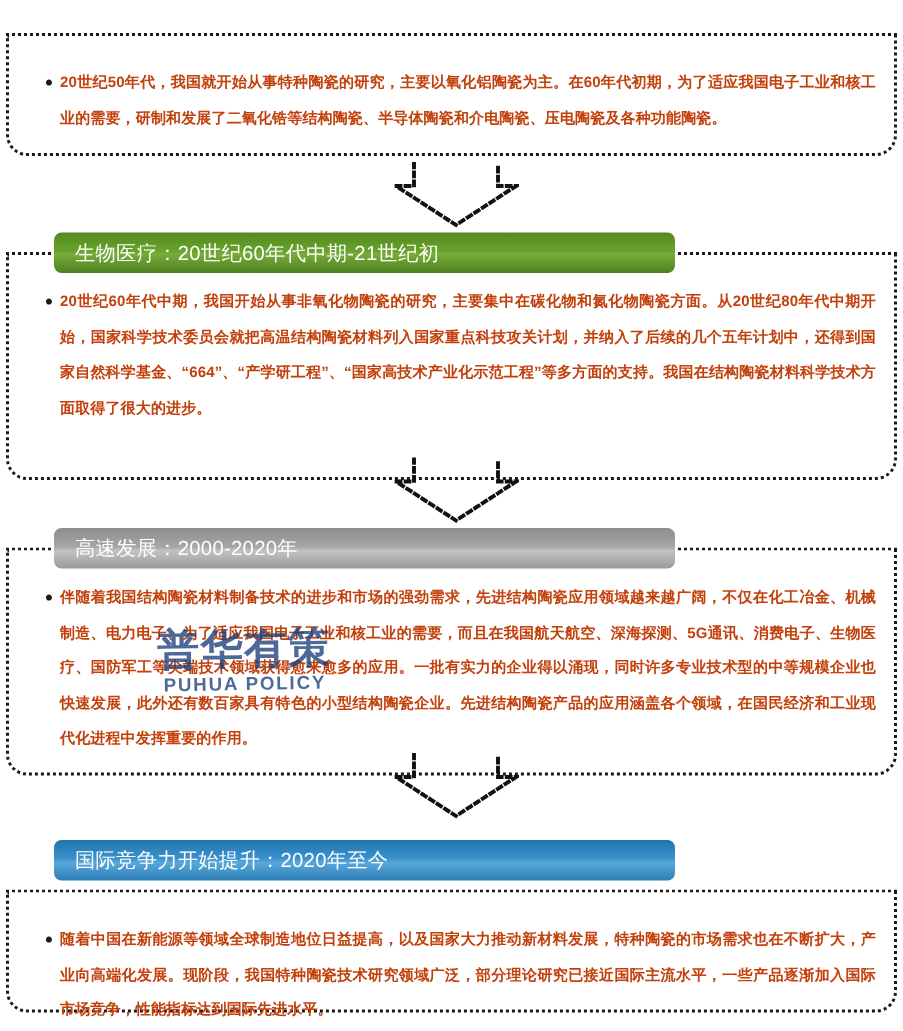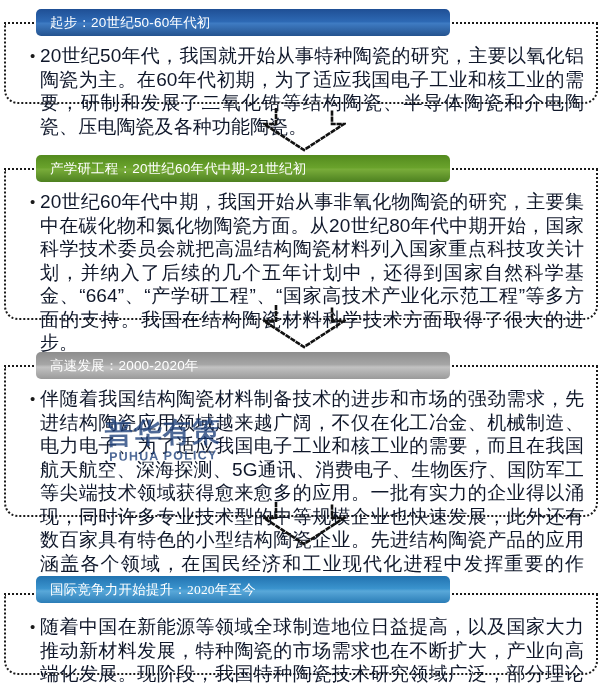--- a/index.html
+++ b/index.html
@@ -80,26 +80,27 @@
   .bullet-dot {
     flex: 0 0 auto;
     width: 10px;
     color: #1a1a1a;
     font-size: 15px;
     line-height: 23.5px;
     text-align: left;
   }
   .stage-text {
     flex: 1 1 auto;
-    color: #0f172a;
-    font-size: 19px;
+    color: #c2410c;
+    font-size: 10px;
     line-height: 23.5px;
     text-align: justify;
     text-justify: inter-character;
     letter-spacing: 0.1px;
+    font-weight: bold;
   }
 
   
   .connector {
     position: absolute;
     left: 262px;
     width: 84px;
     z-index: 3;
   }
   .connector svg { display: block; }
@@ -132,37 +133,34 @@
     margin-top: 3px;
     white-space: nowrap;
   }
 </style>
 </head>
 <body>
 
 <div id="timeline">
 
   <div class="stage corner-bottom" style="top:22px; height:82px;"></div>
-  <div class="stage-header hdr-blue" style="top:9px;">
-    <span class="stage-header-label">起步：20世纪50-60年代初</span>
-  </div>
   <div class="stage-body" style="top:44px;">
     <span class="bullet-dot">•</span>
     <span class="stage-text">20世纪50年代，我国就开始从事特种陶瓷的研究，主要以氧化铝陶瓷为主。在60年代初期，为了适应我国电子工业和核工业的需要，研制和发展了二氧化锆等结构陶瓷、半导体陶瓷和介电陶瓷、压电陶瓷及各种功能陶瓷。</span>
   </div>
 
   <div class="connector" style="top:108px;">
     <svg width="84" height="44" viewBox="0 0 84 44" aria-hidden="true">
       <path d="M14 1 L14 16 L2 16 L42 42 L82 16 L70 16 L70 1" fill="none" stroke="#111111" stroke-width="2.6" stroke-dasharray="2.6 3.4" stroke-linecap="square"></path>
     </svg>
   </div>
 
   <div class="stage corner-bottom" style="top:168px; height:152px;"></div>
   <div class="stage-header hdr-green" style="top:155px;">
-    <span class="stage-header-label">产学研工程：20世纪60年代中期-21世纪初</span>
+    <span class="stage-header-label">生物医疗：20世纪60年代中期-21世纪初</span>
   </div>
   <div class="stage-body" style="top:190px;">
     <span class="bullet-dot">•</span>
     <span class="stage-text">20世纪60年代中期，我国开始从事非氧化物陶瓷的研究，主要集中在碳化物和氮化物陶瓷方面。从20世纪80年代中期开始，国家科学技术委员会就把高温结构陶瓷材料列入国家重点科技攻关计划，并纳入了后续的几个五年计划中，还得到国家自然科学基金、“664”、“产学研工程”、“国家高技术产业化示范工程”等多方面的支持。我国在结构陶瓷材料科学技术方面取得了很大的进步。</span>
   </div>
 
   <div class="connector" style="top:305px;">
     <svg width="84" height="44" viewBox="0 0 84 44" aria-hidden="true">
       <path d="M14 1 L14 16 L2 16 L42 42 L82 16 L70 16 L70 1" fill="none" stroke="#111111" stroke-width="2.6" stroke-dasharray="2.6 3.4" stroke-linecap="square"></path>
     </svg>
@@ -182,21 +180,21 @@
     <div class="wm-en">PUHUA POLICY</div>
   </div>
 
   <div class="connector" style="top:502px;">
     <svg width="84" height="44" viewBox="0 0 84 44" aria-hidden="true">
       <path d="M14 1 L14 16 L2 16 L42 42 L82 16 L70 16 L70 1" fill="none" stroke="#111111" stroke-width="2.6" stroke-dasharray="2.6 3.4" stroke-linecap="square"></path>
     </svg>
   </div>
 
   <div class="stage corner-bottom" style="top:593px; height:82px;"></div>
-  <div class="stage-header hdr-blue2" style="top:576px;font-family:Liberation Serif, serif;">
+  <div class="stage-header hdr-blue2" style="top:560px;">
     <span class="stage-header-label">国际竞争力开始提升：2020年至今</span>
   </div>
   <div class="stage-body" style="top:615px;">
     <span class="bullet-dot">•</span>
     <span class="stage-text">随着中国在新能源等领域全球制造地位日益提高，以及国家大力推动新材料发展，特种陶瓷的市场需求也在不断扩大，产业向高端化发展。现阶段，我国特种陶瓷技术研究领域广泛，部分理论研究已接近国际主流水平，一些产品逐渐加入国际市场竞争，性能指标达到国际先进水平。</span>
   </div>
 
 </div>
 
 </body></html>

